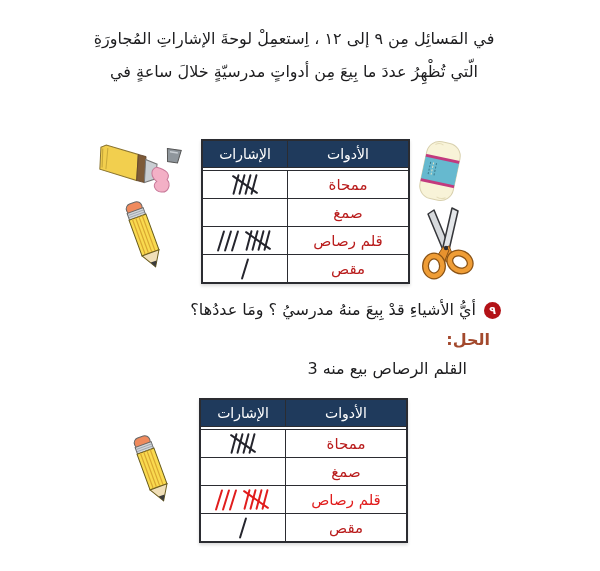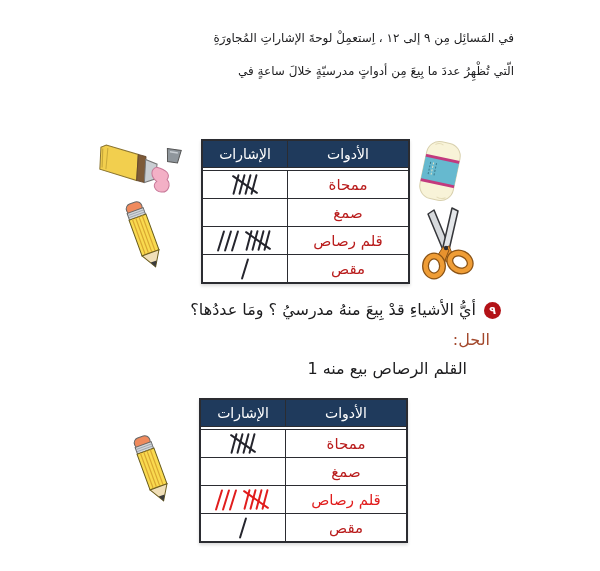--- a/index.html
+++ b/index.html
@@ -11,22 +11,22 @@
     --text:#1d1d1f;
     --tally:#25252d;
   }
   *{margin:0;padding:0;box-sizing:border-box}
   body{background:#fff}
   #page{
     position:relative;width:600px;height:571px;background:#ffffff;overflow:hidden;
     font-family:"DejaVu Sans",sans-serif;color:var(--text);
   }
   
-  .intro{position:absolute;top:22px;right:86px;width:440px;direction:rtl;text-align:right;
-    font-size:12px;line-height:33px;color:var(--text)}
+  .intro{position:absolute;top:22px;right:86px;width:440px;direction:rtl;text-align:center;
+    font-size:16px;line-height:33px;color:var(--text)}
   
   .board{position:absolute;display:grid;grid-template-columns:120px 84px;
     grid-template-rows:26px 2px 27px 27px 27px 27px;gap:1px;background:#2b2c31;
     padding:2px;direction:rtl;box-shadow:0 2px 3px rgba(0,0,0,.15)}
   .bcell{background:#fff;display:flex;align-items:center;justify-content:center;
     font-size:15px;color:#b91c1c;direction:rtl}
   .bhead{background:var(--header-bg);color:var(--header-text);font-weight:normal;font-size:14px}
   .bsep{grid-column:1 / span 2;background:#ffffff}
   .bcell.highlight{color:var(--highlight)}
   
@@ -35,21 +35,21 @@
   .t5{position:relative;display:inline-flex;gap:4px;align-items:center;height:24px;padding:0 2px}
   .t5 i{display:block;width:2px;height:21px;background:currentColor;border-radius:1px;transform:rotate(15deg)}
   .t5 b{position:absolute;left:calc(50% - 1px);top:-4px;width:2px;height:31px;background:currentColor;border-radius:1px;transform:rotate(-55deg)}
   .t1s{display:inline-flex;gap:5px;align-items:center}
   .t1{display:block;width:2px;height:22px;background:currentColor;border-radius:1px;transform:rotate(17deg)}
   
   .question-row{position:absolute;top:300px;right:99px;display:flex;direction:rtl;
     align-items:flex-start;gap:8px;font-size:16px}
   .badge{width:17px;height:17px;margin-top:2px;border-radius:50%;background:var(--badge-bg);
     color:#fff;font-size:11px;font-weight:bold;display:flex;align-items:center;justify-content:center;flex:0 0 auto}
-  .solution-label{position:absolute;top:330px;right:110px;font-size:16px;font-weight:400;
+  .solution-label{position:absolute;top:330px;right:110px;font-size:16px;font-weight:700;
     color:var(--solution-label);direction:rtl}
   .answer-line{position:absolute;top:359px;right:133px;font-size:16px;direction:rtl}
   
   .icon-abs{position:absolute;line-height:0}
   .rot-glue{transform:rotate(8deg)}
   .rot-pencil{transform:rotate(-20deg)}
   .rot-eraser{transform:rotate(12deg)}
 </style>
 </head>
 <body>
@@ -175,21 +175,21 @@
         </div>
       </div>
   </div>
 
   <div class="question-row">
     <div class="badge">٩</div>
     <div>أيُّ الأشياءِ قدْ بِيعَ منهُ مدرسيُ ؟ ومَا عددُها؟</div>
   </div>
 
   <div class="solution-label">الحل:</div>
-  <div class="answer-line">القلم الرصاص بيع منه 1</div>
+  <div class="answer-line">القلم الرصاص بيع منه 3</div>
 
   <div class="icon-abs rot-pencil" style="left:134px;top:433px">
     <svg width="36" height="72" viewBox="0 0 36 72">
       <rect x="10" y="2" width="16" height="11" rx="5" fill="#ef8a5d" stroke="#666" stroke-width="1"></rect>
       <rect x="9.5" y="10" width="17" height="7" fill="#d2d5d9" stroke="#666" stroke-width="1"></rect>
       <line x1="9.5" y1="12.3" x2="26.5" y2="12.3" stroke="#98a0a8" stroke-width="0.8"></line>
       <line x1="9.5" y1="14.6" x2="26.5" y2="14.6" stroke="#98a0a8" stroke-width="0.8"></line>
       <rect x="9" y="17" width="18" height="38" fill="#f9da4f" stroke="#6b5d1e" stroke-width="1"></rect>
       <line x1="12.5" y1="17" x2="12.5" y2="55" stroke="#d9a731" stroke-width="1.2"></line>
       <line x1="16" y1="17" x2="16" y2="55" stroke="#d9a731" stroke-width="1.2"></line>

